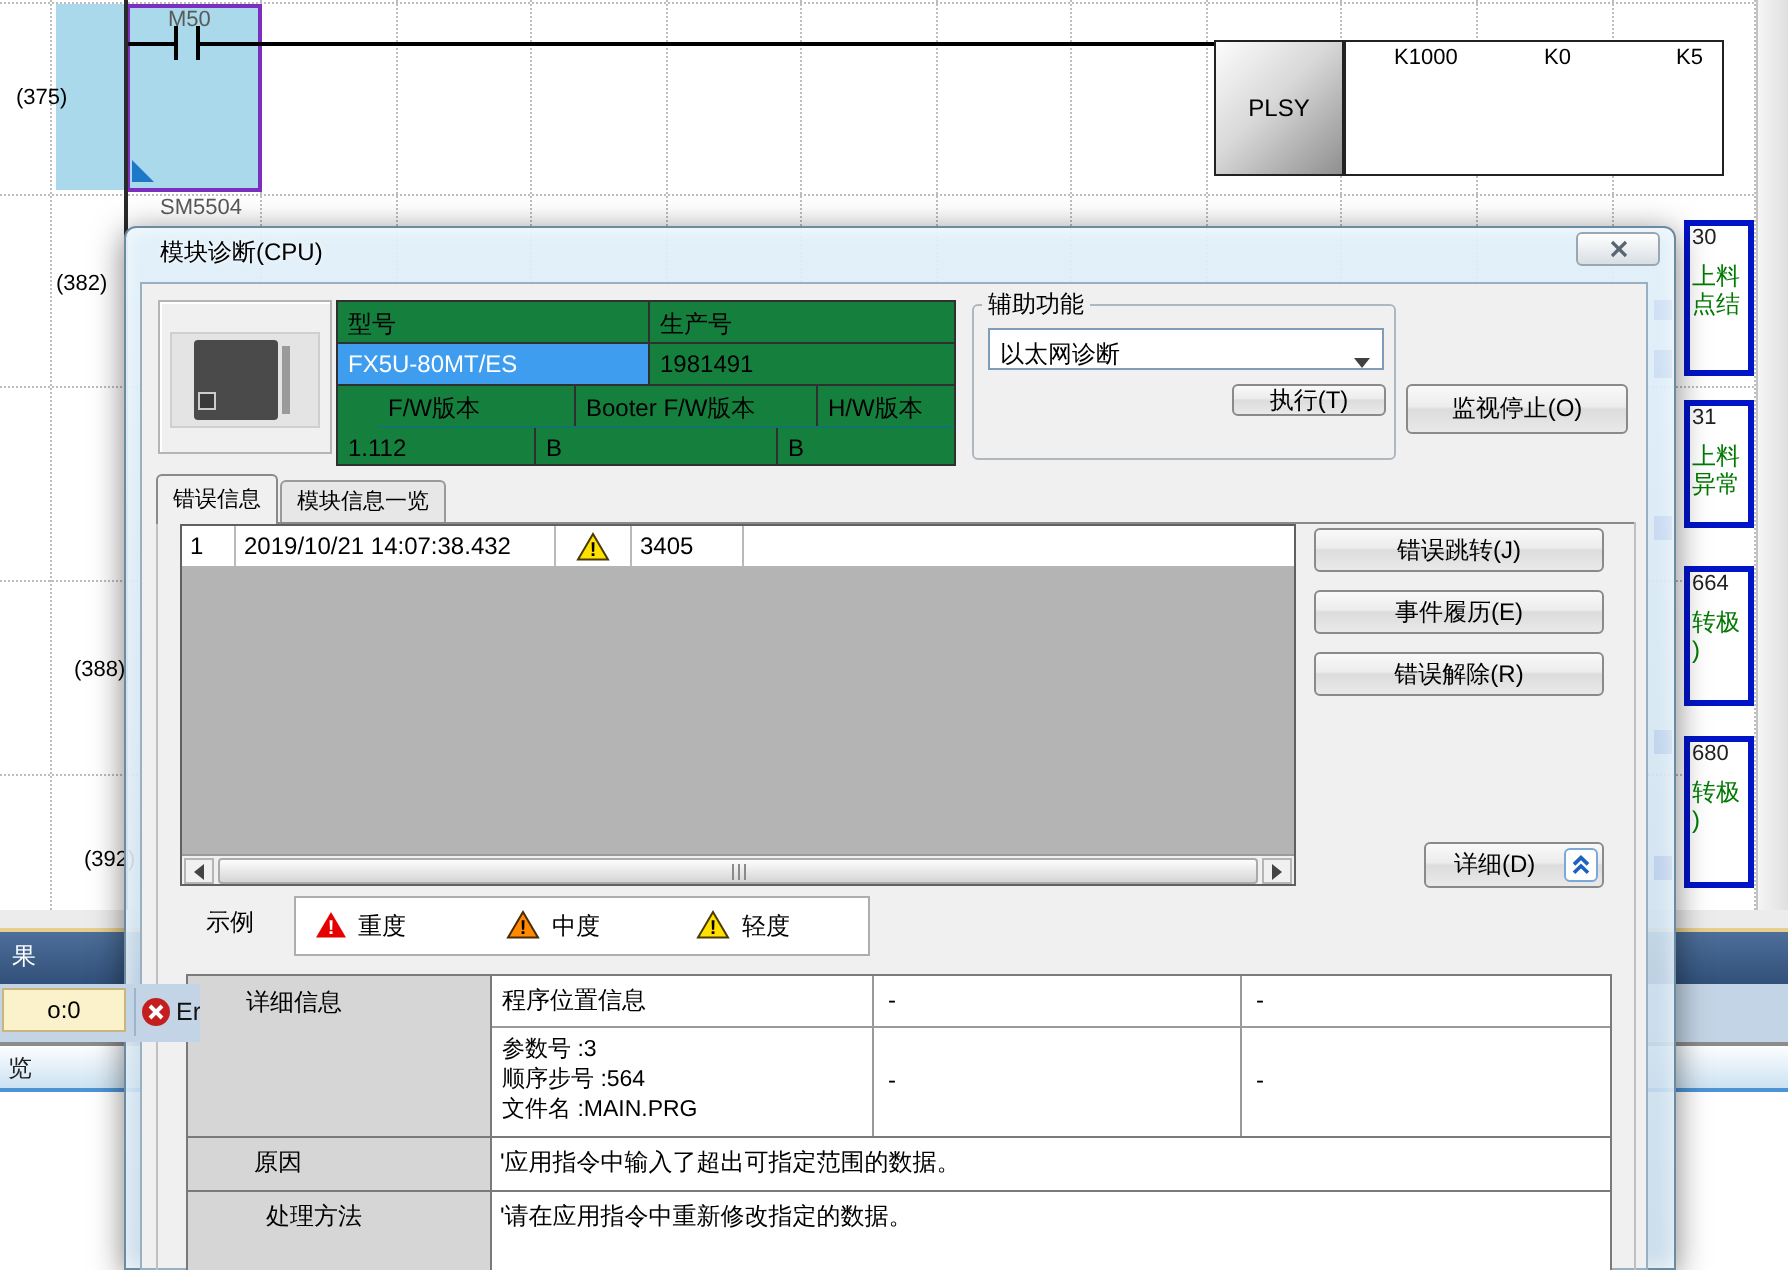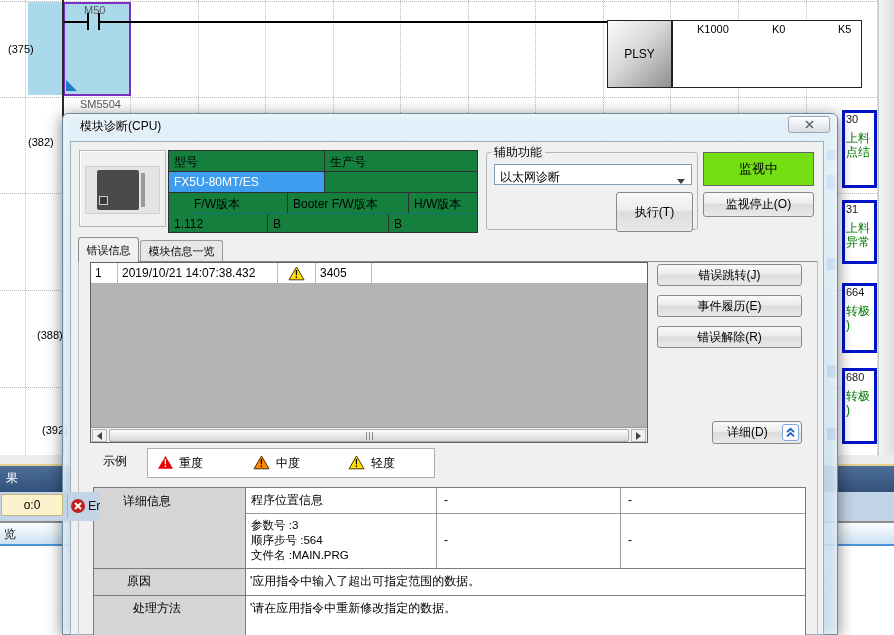--- a/index.html
+++ b/index.html
@@ -158,46 +158,44 @@
     <div class="abs" style="left:55px;top:6px;width:4px;height:34px;background:#9a9a9a;"></div>
   </div>
 
   <div class="abs" style="left:168px;top:150px;width:310px;height:83px;z-index:12;border:1px solid #303030;background:#15803d;box-sizing:border-box;">
     <div style="display:flex;height:20px;border-bottom:1px solid #303030;">
       <div class="tblcell" style="width:156px;">型号</div>
       <div class="tblcell" style="flex:1;border-right:none;">生产号</div>
     </div>
     <div style="display:flex;height:20px;border-bottom:1px solid #303030;">
       <div class="tblcell" style="width:156px;background:#3f9df0;color:#fff;">FX5U-80MT/ES</div>
+      <div class="tblcell" style="flex:1;border-right:none;">1981491</div>
     </div>
     <div style="display:flex;height:20px;border-bottom:1px solid #0f766e;margin-left:20px;">
       <div class="tblcell" style="width:99px;">F/W版本</div>
       <div class="tblcell" style="width:121px;">Booter F/W版本</div>
       <div class="tblcell" style="flex:1;border-right:none;">H/W版本</div>
     </div>
     <div style="display:flex;height:19px;">
       <div class="tblcell" style="width:99px;">1.112</div>
       <div class="tblcell" style="width:121px;">B</div>
       <div class="tblcell" style="flex:1;border-right:none;">B</div>
     </div>
   </div>
 
   <div class="abs" style="left:486px;top:152px;width:212px;height:78px;z-index:12;border:1px solid #b0b8bf;border-radius:3px;box-sizing:border-box;"></div>
   <span class="abs t12" style="left:491px;top:145px;z-index:13;background:#f0f0f0;padding:0 3px;">辅助功能</span>
   <div class="abs" style="left:494px;top:164px;width:198px;height:21px;z-index:13;background:#fff;border:1px solid #7f9db9;box-sizing:border-box;display:flex;align-items:flex-end;">
     <span class="t12" style="margin-left:5px;flex:1;">以太网诊断</span>
     <span style="margin-right:6px;width:0;height:0;border-left:4px solid transparent;border-right:4px solid transparent;border-top:5px solid #404040;"></span>
   </div>
-  <div class="abs btn" style="left:616px;top:192px;width:77px;height:40px;z-index:13;">
+  <div class="abs btn" style="left:616px;top:192px;width:77px;height:16px;z-index:13;">
     <span>执行(T)</span>
   </div>
 
-  <div class="abs" style="left:703px;top:152px;width:111px;height:34px;z-index:12;background:#74e014;border:1px solid #666;box-sizing:border-box;display:flex;align-items:center;justify-content:center;">
-    <span style="font-size:13px;">监视中</span>
-  </div>
   <div class="abs btn" style="left:703px;top:192px;width:111px;height:25px;z-index:12;">
     <span>监视停止(O)</span>
   </div>
 
   <div class="abs" style="left:78px;top:237px;width:61px;height:25px;z-index:13;background:#f0f0f0;border:1px solid #8a8a8a;border-bottom:none;border-radius:3px 3px 0 0;box-sizing:border-box;display:flex;align-items:center;justify-content:center;">
     <span class="t11">错误信息</span>
   </div>
   <div class="abs" style="left:140px;top:240px;width:83px;height:22px;z-index:12;background:#e7e7e7;border:1px solid #9a9a9a;border-bottom:none;border-radius:3px 3px 0 0;box-sizing:border-box;display:flex;align-items:center;justify-content:center;">
     <span class="t11">模块信息一览</span>
   </div>

